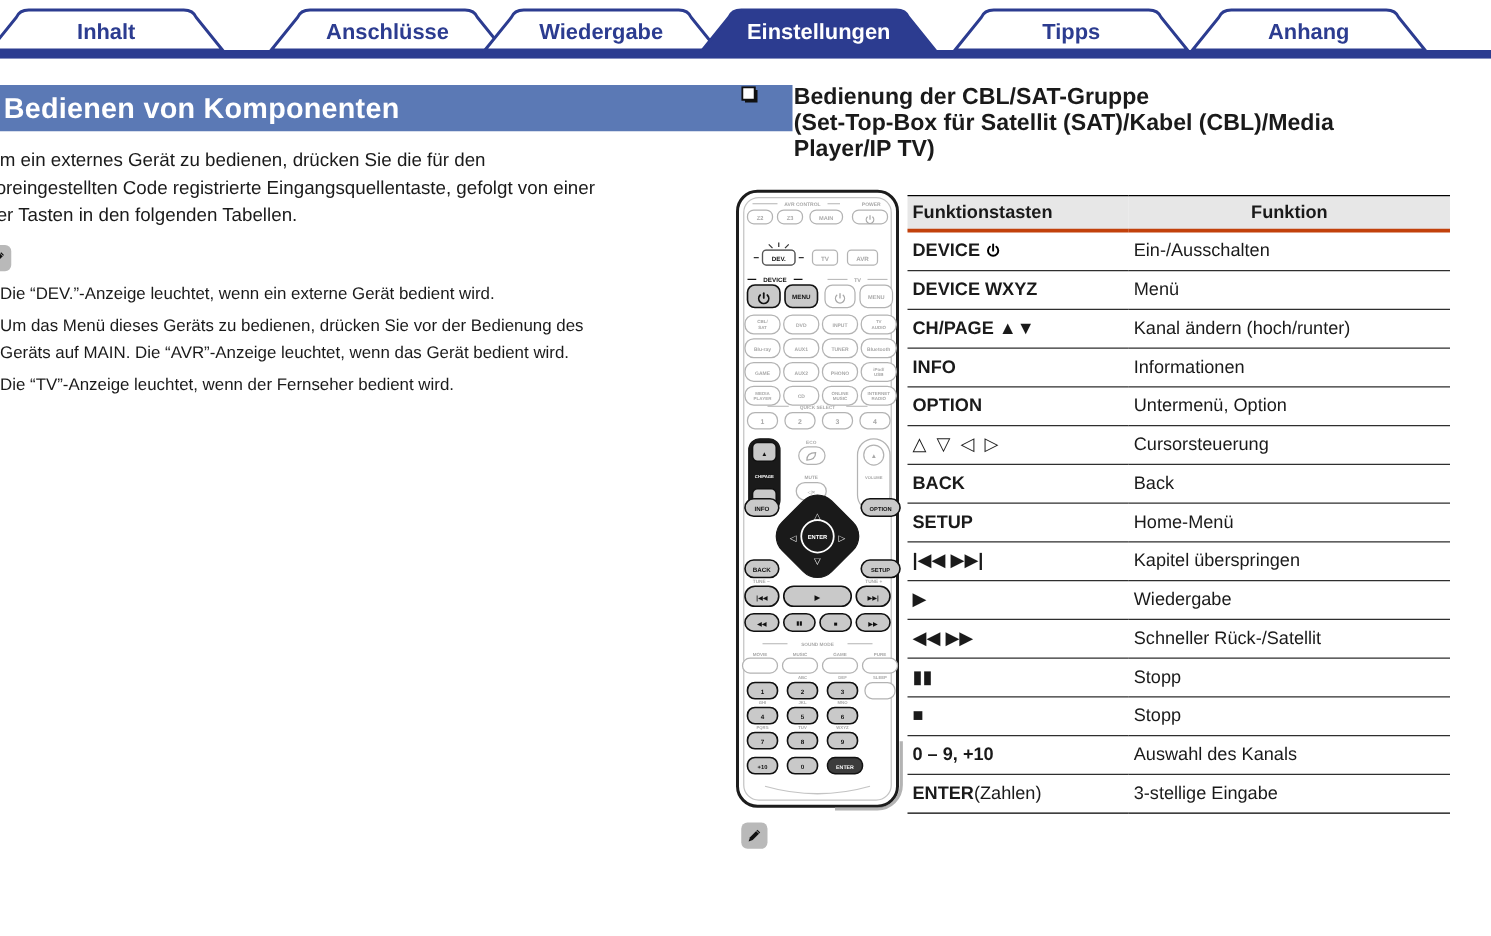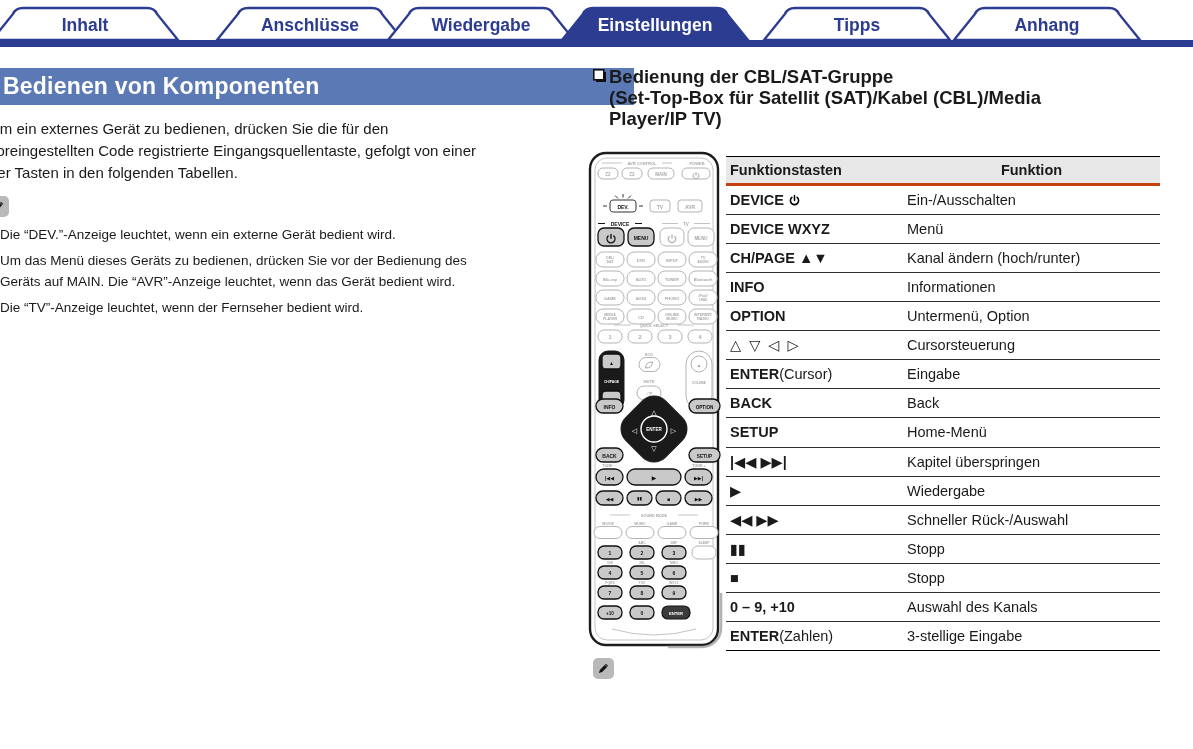--- a/index.html
+++ b/index.html
@@ -17,21 +17,21 @@
     display:flex;align-items:center}
   .title-bar h1{margin:0 0 0 3px;font-size:23px;color:#fff;letter-spacing:.2px}
   .intro{margin:13px 0 0 -11px;width:600px;font-size:15px;line-height:22px;white-space:pre-line}
   .note-icon{width:21px;height:21px;border-radius:5px;background:var(--noteicon,#b9b9b9);
     display:flex;align-items:center;justify-content:center}
   .left-col .note-icon{margin:12px 0 0 -12px}
   .notes{margin-top:7px;width:578px}
   .notes p{margin:0 0 5px 0;font-size:13.5px;line-height:21px;white-space:pre-line}
   
   .right-col{position:absolute;left:586px;top:46px;width:607px}
-  .section-heading{display:flex;gap:2px;margin:20px 0 0 7px;font-size:18.5px;line-height:21px;font-weight:bold}
+  .section-heading{display:flex;gap:28px;margin:20px 0 0 7px;font-size:18.5px;line-height:21px;font-weight:bold}
   .section-heading .sq{flex:0 0 auto;margin-top:3px}
   .section-heading .ht{white-space:pre-line}
   .content-row{display:flex;margin-top:22px}
   #remote-svg{flex:0 0 auto;display:block}
   #remote-svg text{font-family:"Liberation Sans","DejaVu Sans",sans-serif}
   
   .body-outer{fill:#fff;stroke:#1c1c1c;stroke-width:2.4}
   .body-inner{fill:none;stroke:#c4c4c4;stroke-width:1}
   .lb{fill:#fff;stroke:#b3b3b3;stroke-width:1}
   .hb{fill:#c9c9c9;stroke:#111;stroke-width:1.3}
@@ -336,42 +336,38 @@
           </tr>
           <tr>
             <td><span class="k">OPTION</span></td>
             <td>Untermenü, Option</td>
           </tr>
           <tr>
             <td><span class="kp">△ ▽ ◁ ▷</span></td>
             <td>Cursorsteuerung</td>
           </tr>
           <tr>
-            <td><span class="k">ENTER</span><span>(Cursor)</span></td>
-            <td>Eingabe</td>
-          </tr>
-          <tr>
             <td><span class="k">BACK</span></td>
             <td>Back</td>
           </tr>
           <tr>
             <td><span class="k">SETUP</span></td>
             <td>Home-Menü</td>
           </tr>
           <tr>
             <td><span class="k">|◀◀ ▶▶|</span></td>
             <td>Kapitel überspringen</td>
           </tr>
           <tr>
             <td><span class="k">▶</span></td>
             <td>Wiedergabe</td>
           </tr>
           <tr>
             <td><span class="k">◀◀ ▶▶</span></td>
-            <td>Schneller Rück-/Auswahl</td>
+            <td>Schneller Rück-/Satellit</td>
           </tr>
           <tr>
             <td><span class="k">▮▮</span></td>
             <td>Stopp</td>
           </tr>
           <tr>
             <td><span class="k">■</span></td>
             <td>Stopp</td>
           </tr>
           <tr>

